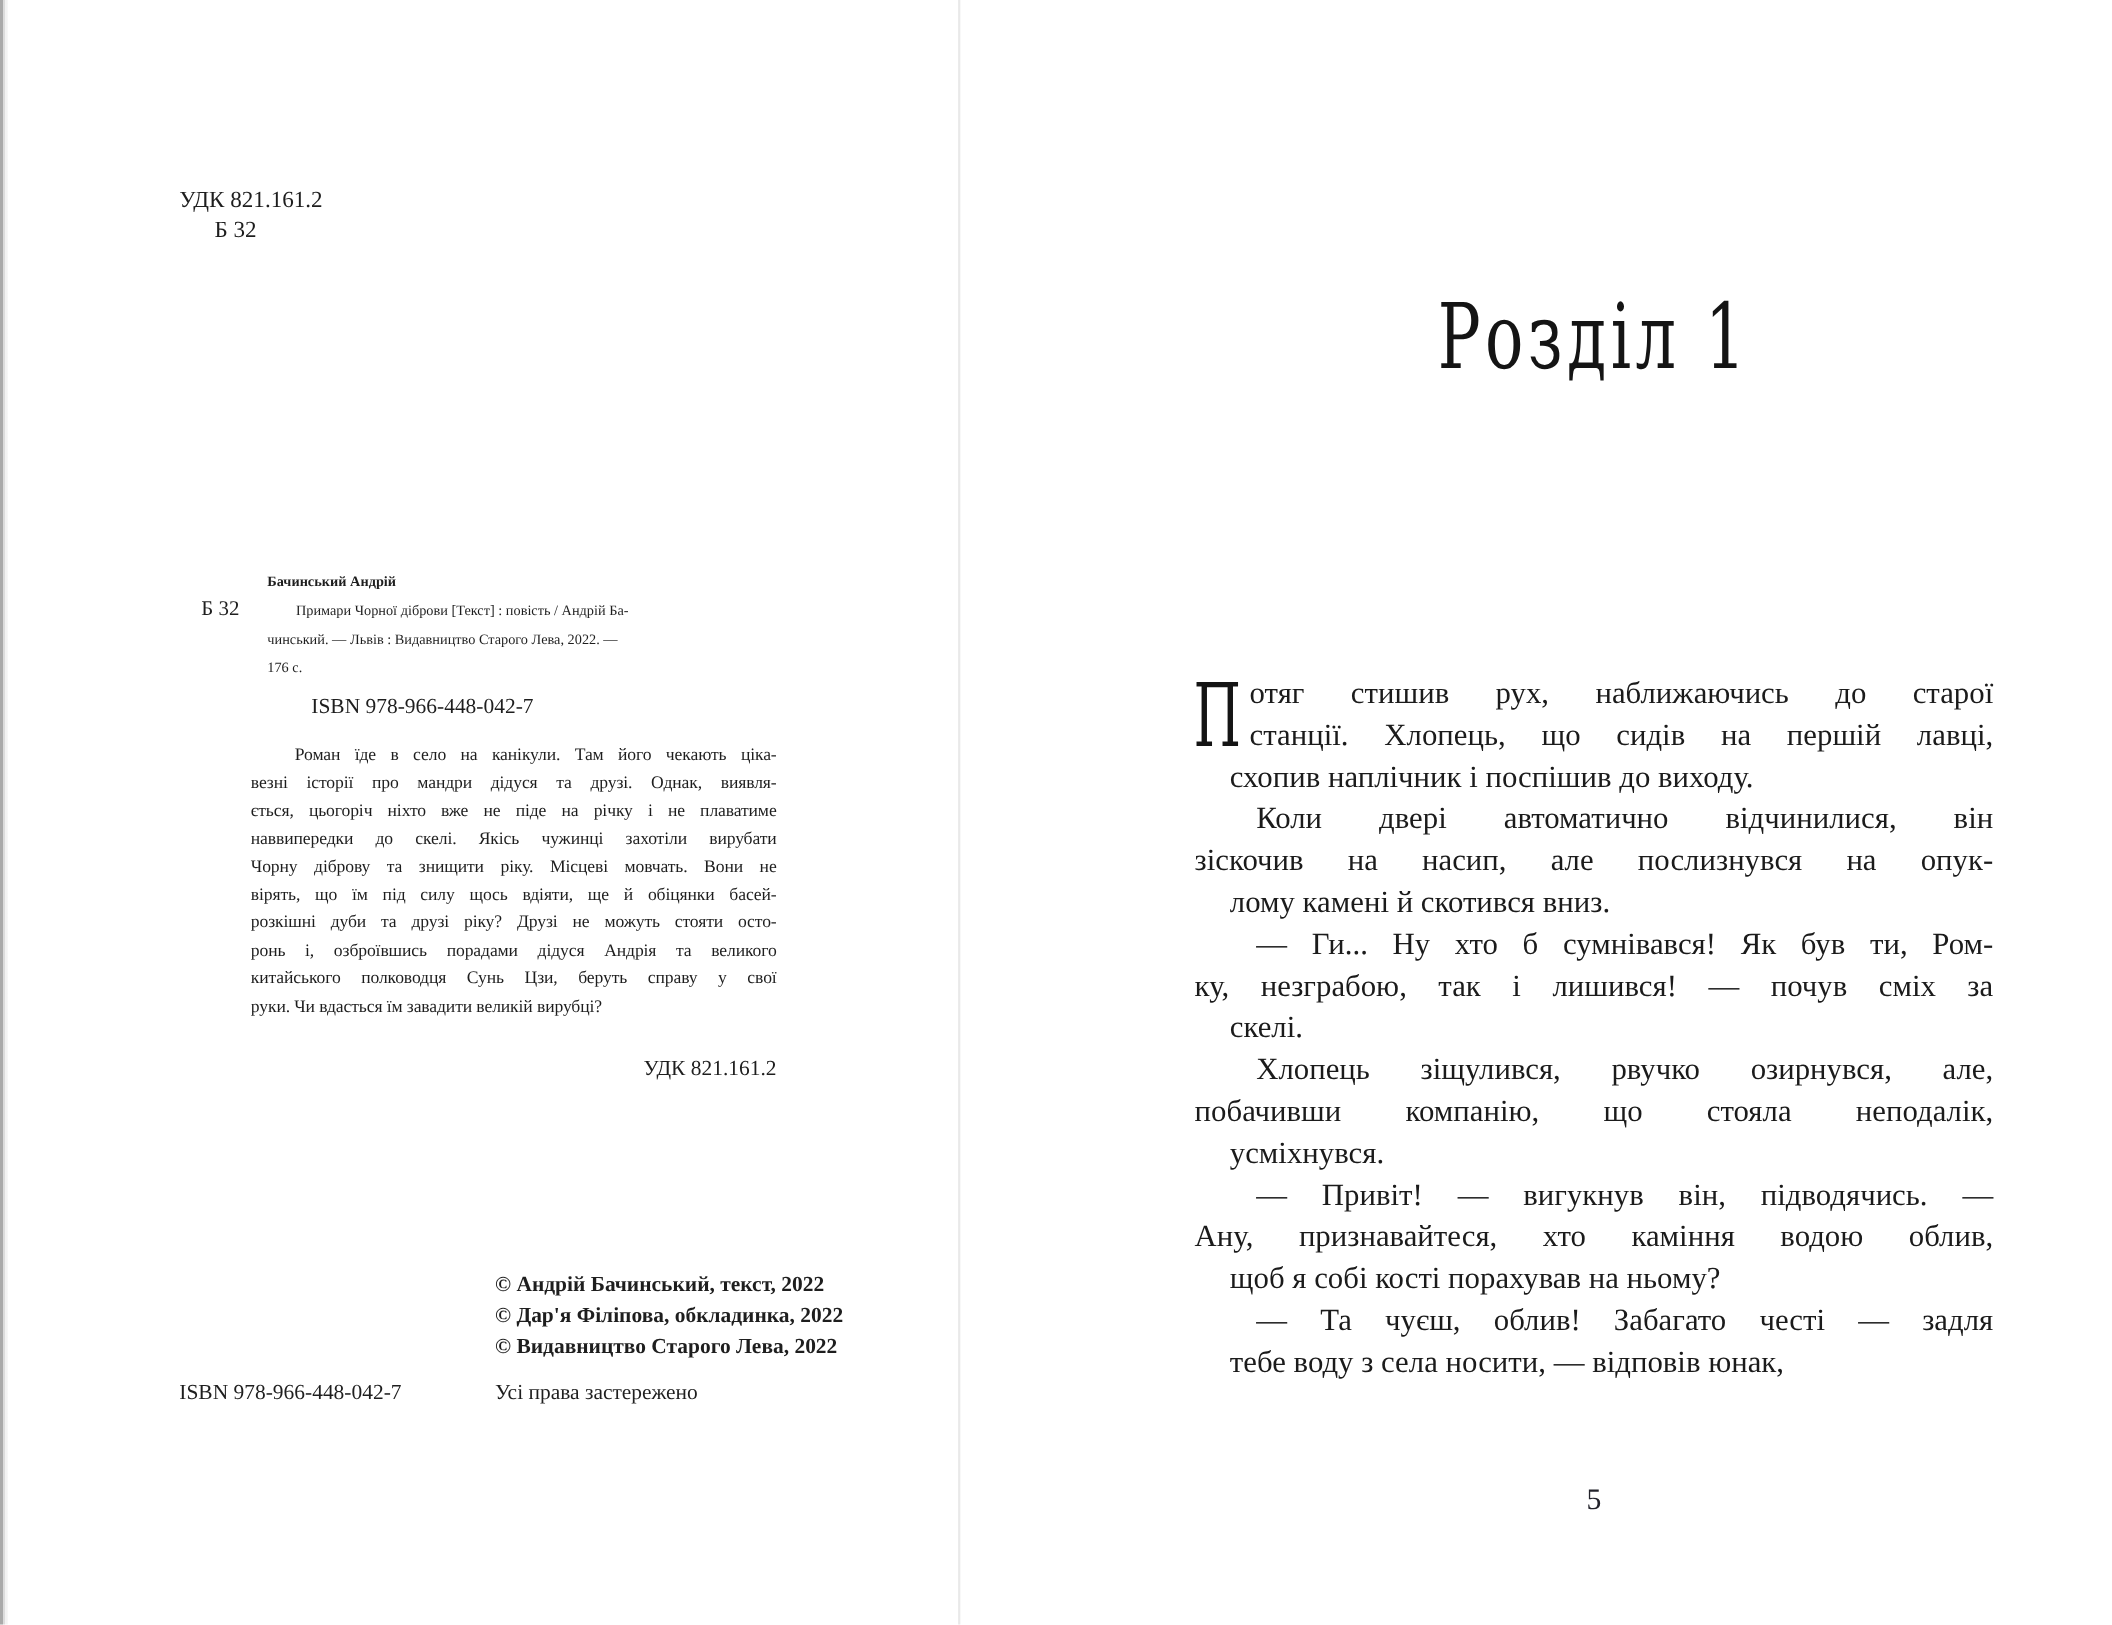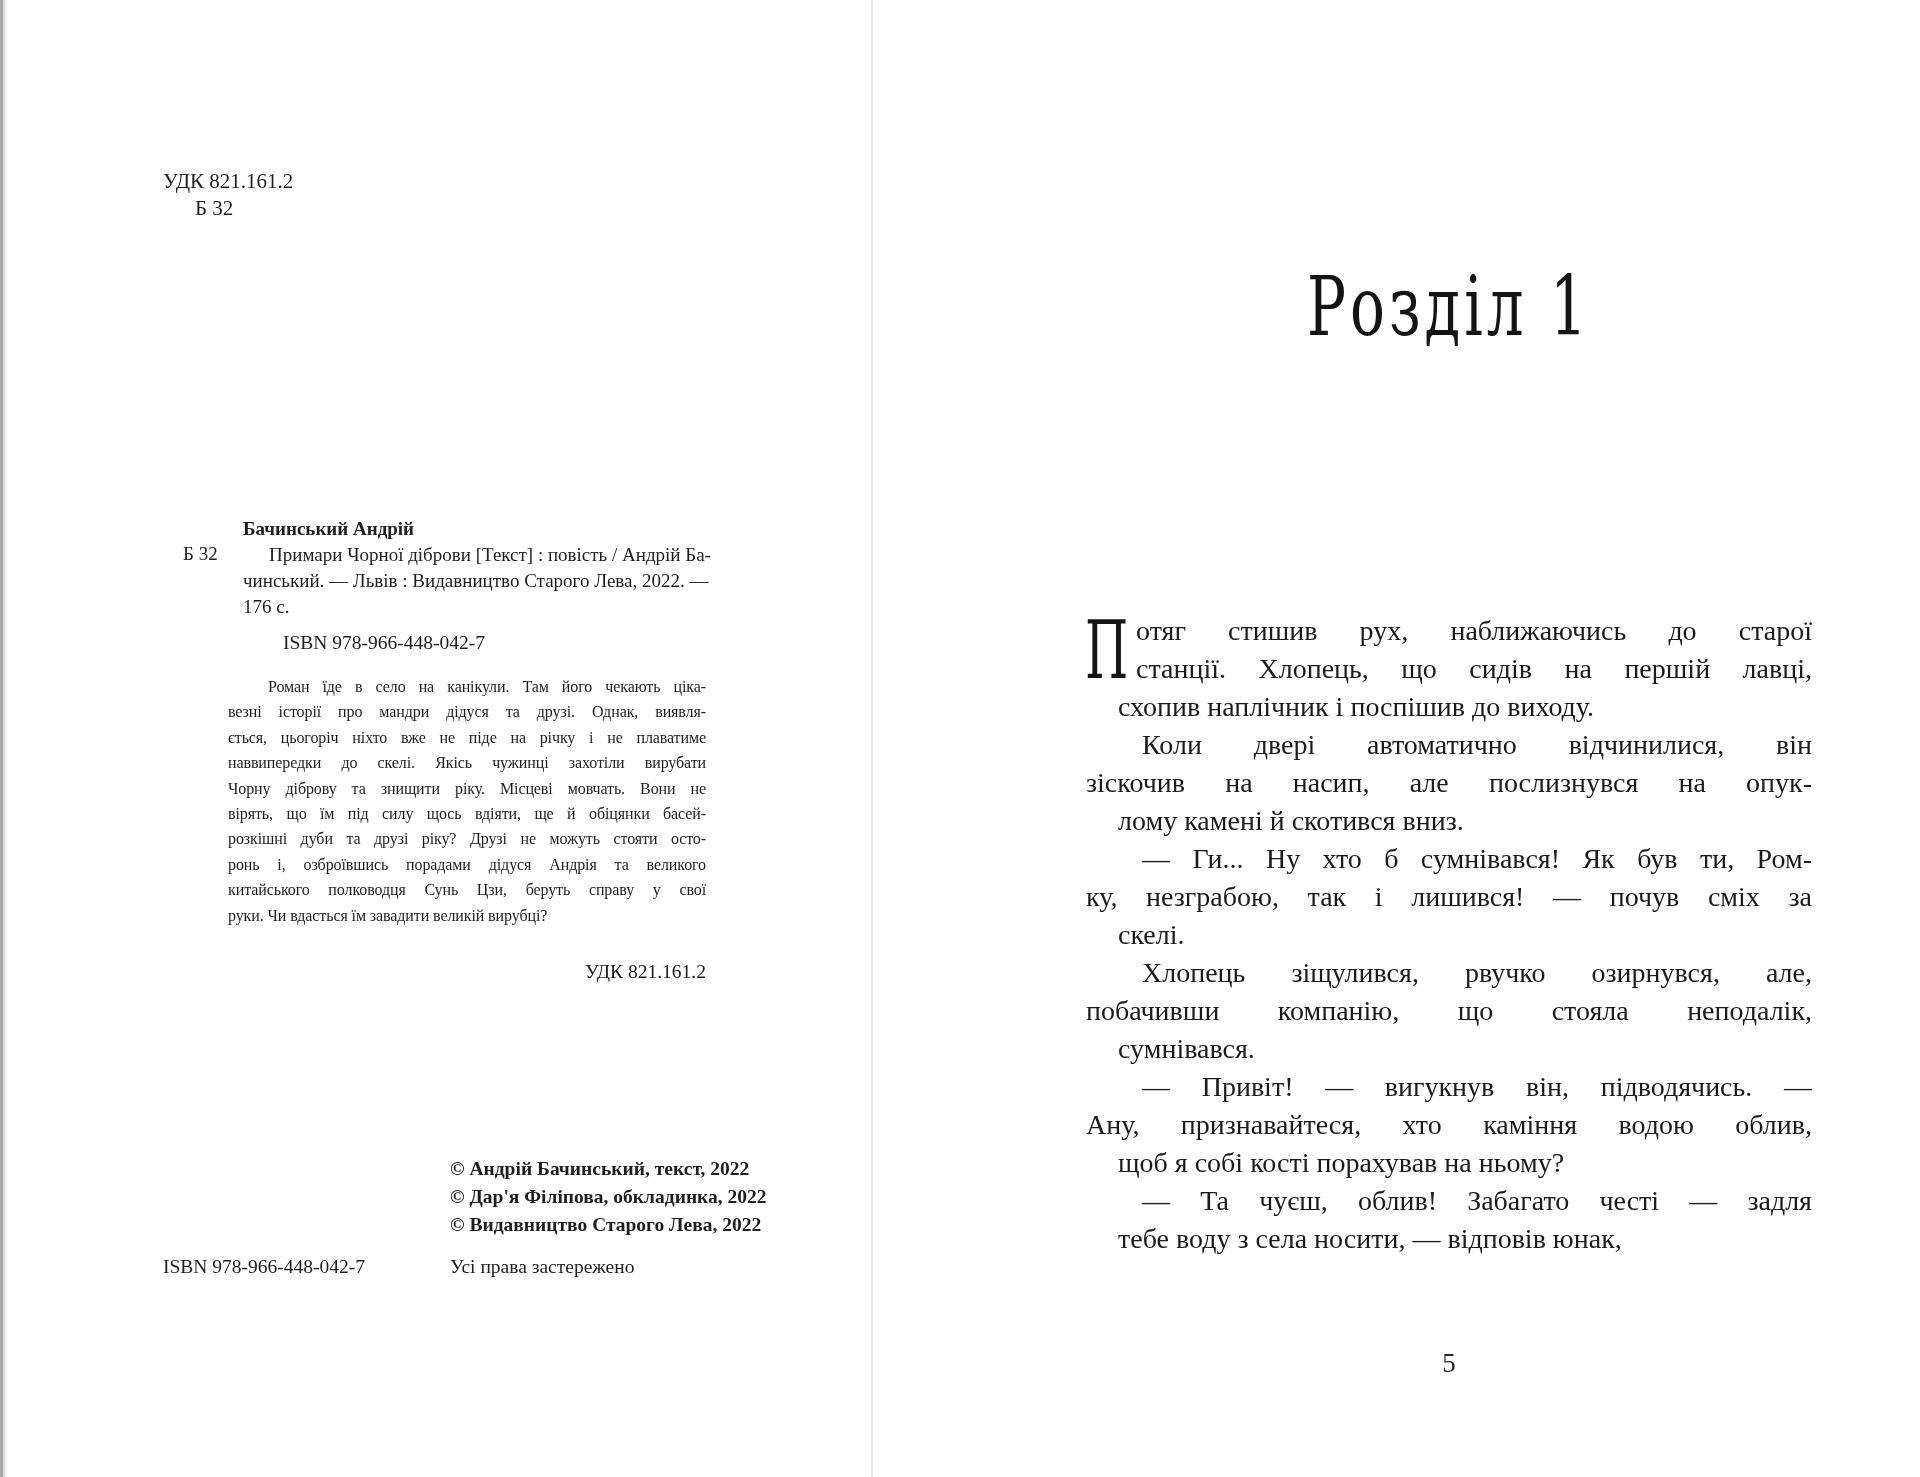--- a/index.html
+++ b/index.html
@@ -21,21 +21,21 @@
   }
   #page-divider {
     position:absolute; left:871px; top:0; width:2px; height:1477px;
     background:#e9e9e9;
   }
 
   
   #udc-top { left:163px; top:168px; font-size:21px; line-height:27px; }
   #udc-top .l2 { padding-left:32px; }
 
-  #card { left:243px; top:516px; width:500px; font-size:19px; line-height:26px; }
+  #card { left:243px; top:516px; width:500px; font-size:13px; line-height:26px; }
   #card-author { font-weight:bold; }
   #card .line.first { text-indent:26px; }
   #card-index { left:183px; top:543px; font-size:19px; }
 
   #isbn1 { left:283px; top:632px; font-size:19.5px; }
 
   #annotation {
     left:228px; top:674px; width:478px;
     font-size:16px; line-height:25.4px; letter-spacing:-0.1px;
   }
@@ -145,21 +145,21 @@
         <div class="bline last">лому камені й скотився вниз.</div>
       </div>
       <div class="para">
         <div class="bline indent">— Ги... Ну хто б сумнівався! Як був ти, Ром-</div>
         <div class="bline">ку, незграбою, так і лишився! — почув сміх за</div>
         <div class="bline last">скелі.</div>
       </div>
       <div class="para">
         <div class="bline indent">Хлопець зіщулився, рвучко озирнувся, але,</div>
         <div class="bline">побачивши компанію, що стояла неподалік,</div>
-        <div class="bline last">сумнівався.</div>
+        <div class="bline last">усміхнувся.</div>
       </div>
       <div class="para">
         <div class="bline indent">— Привіт! — вигукнув він, підводячись. —</div>
         <div class="bline">Ану, признавайтеся, хто каміння водою облив,</div>
         <div class="bline last">щоб я собі кості порахував на ньому?</div>
       </div>
       <div class="para">
         <div class="bline indent">— Та чуєш, облив! Забагато честі — задля</div>
         <div class="bline last">тебе воду з села носити, — відповів юнак,</div>
       </div>

